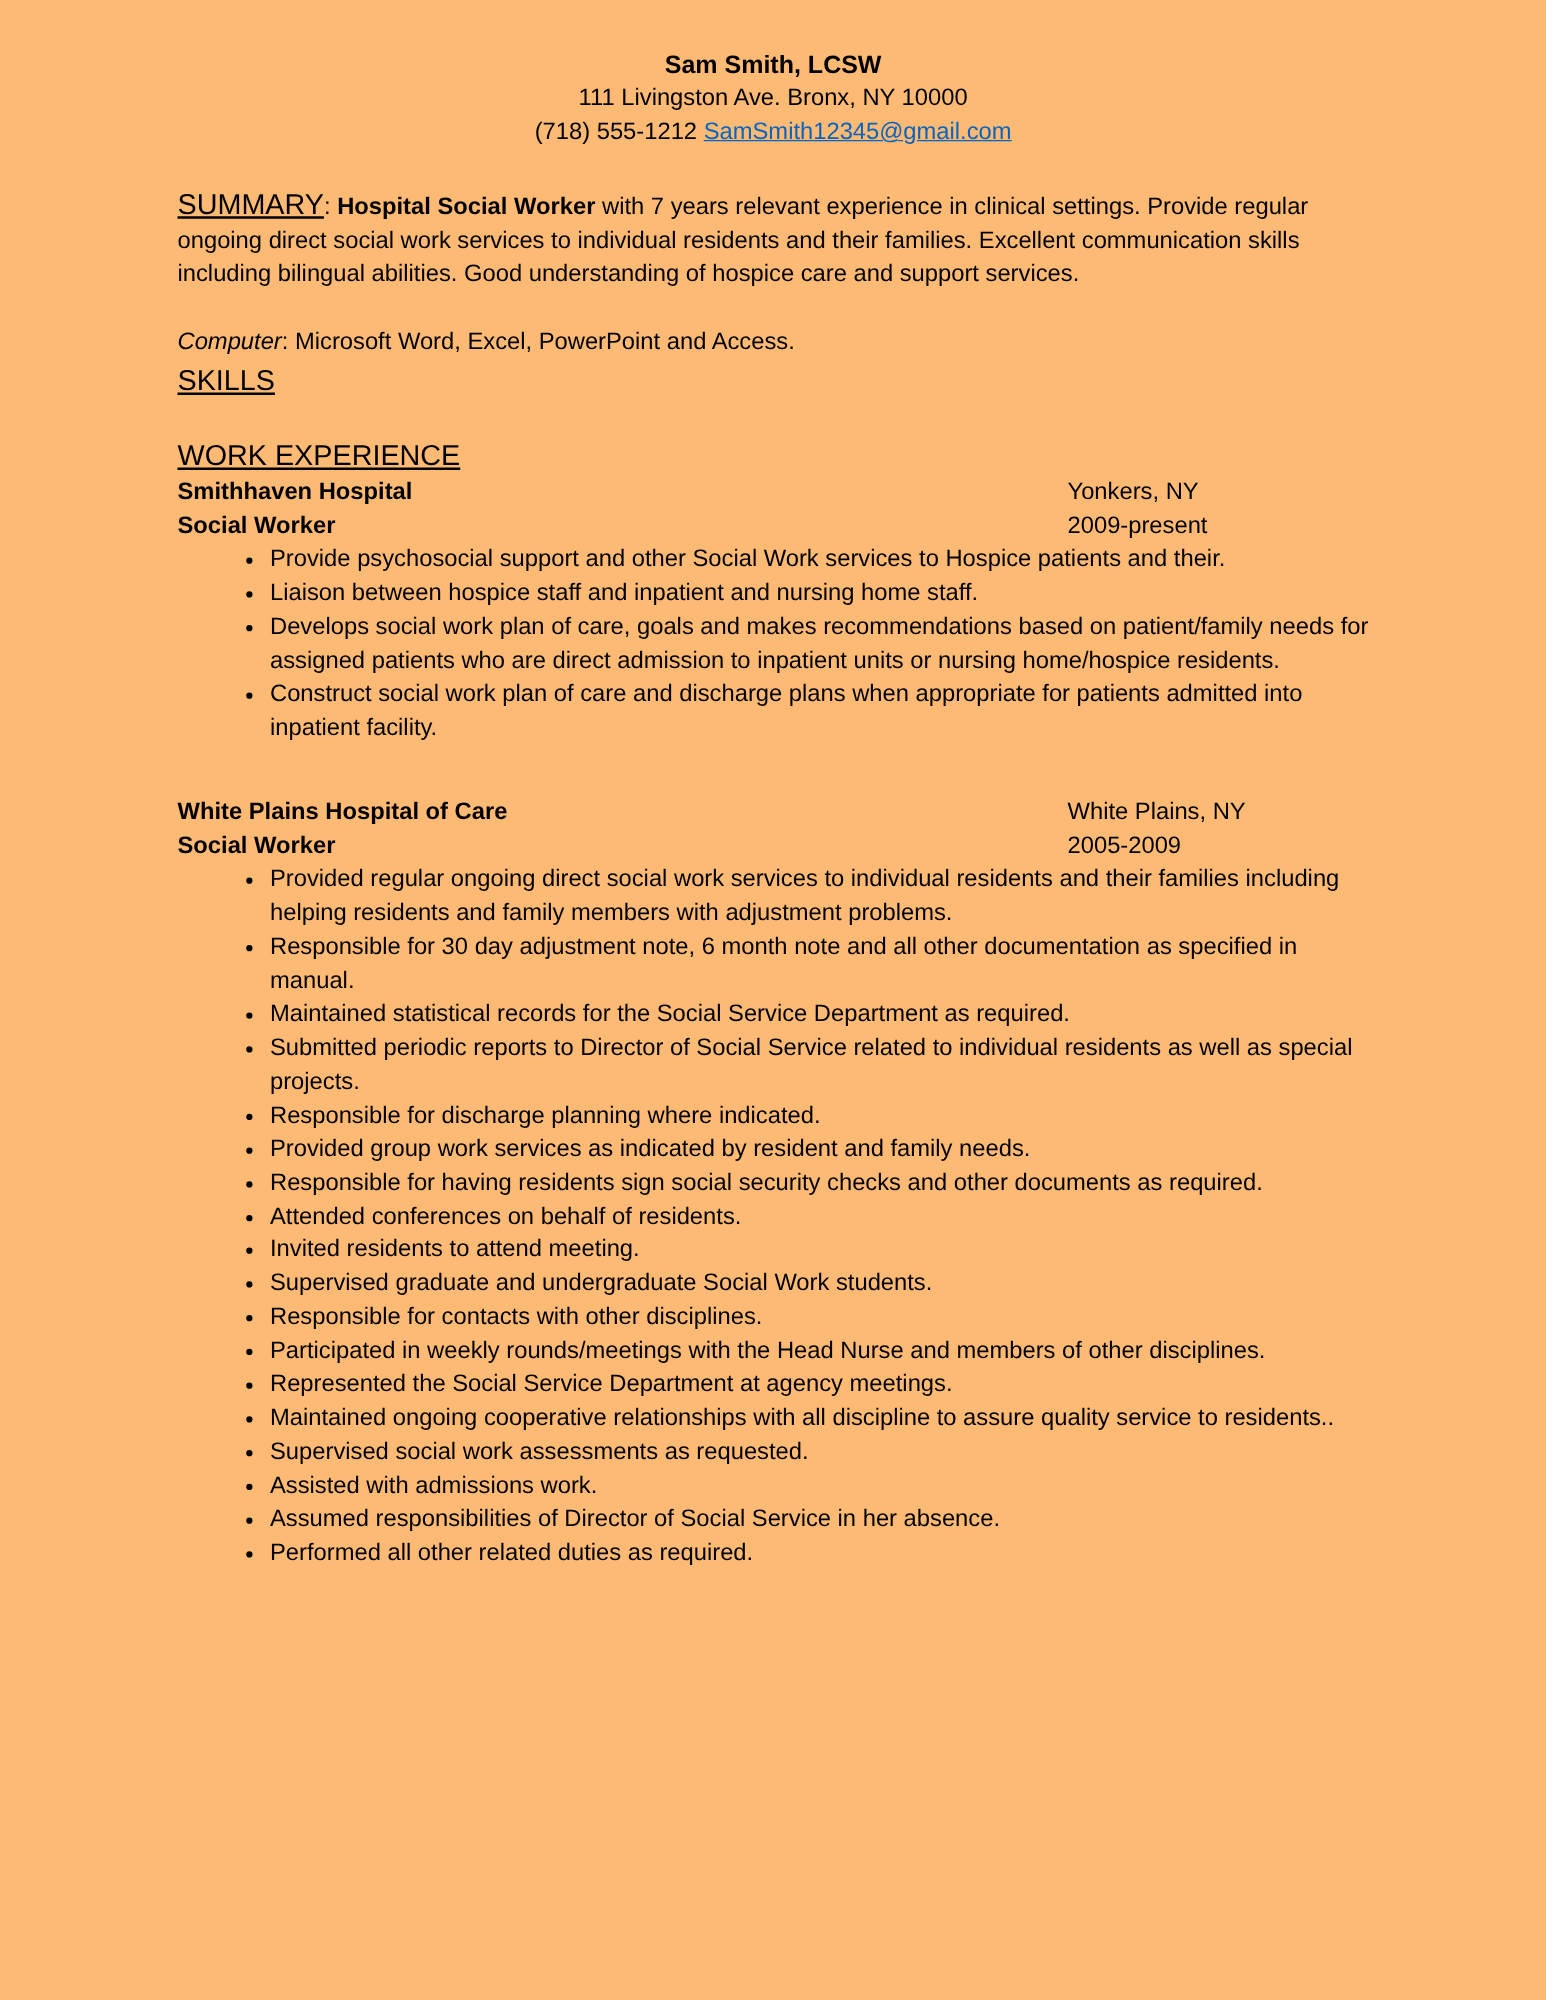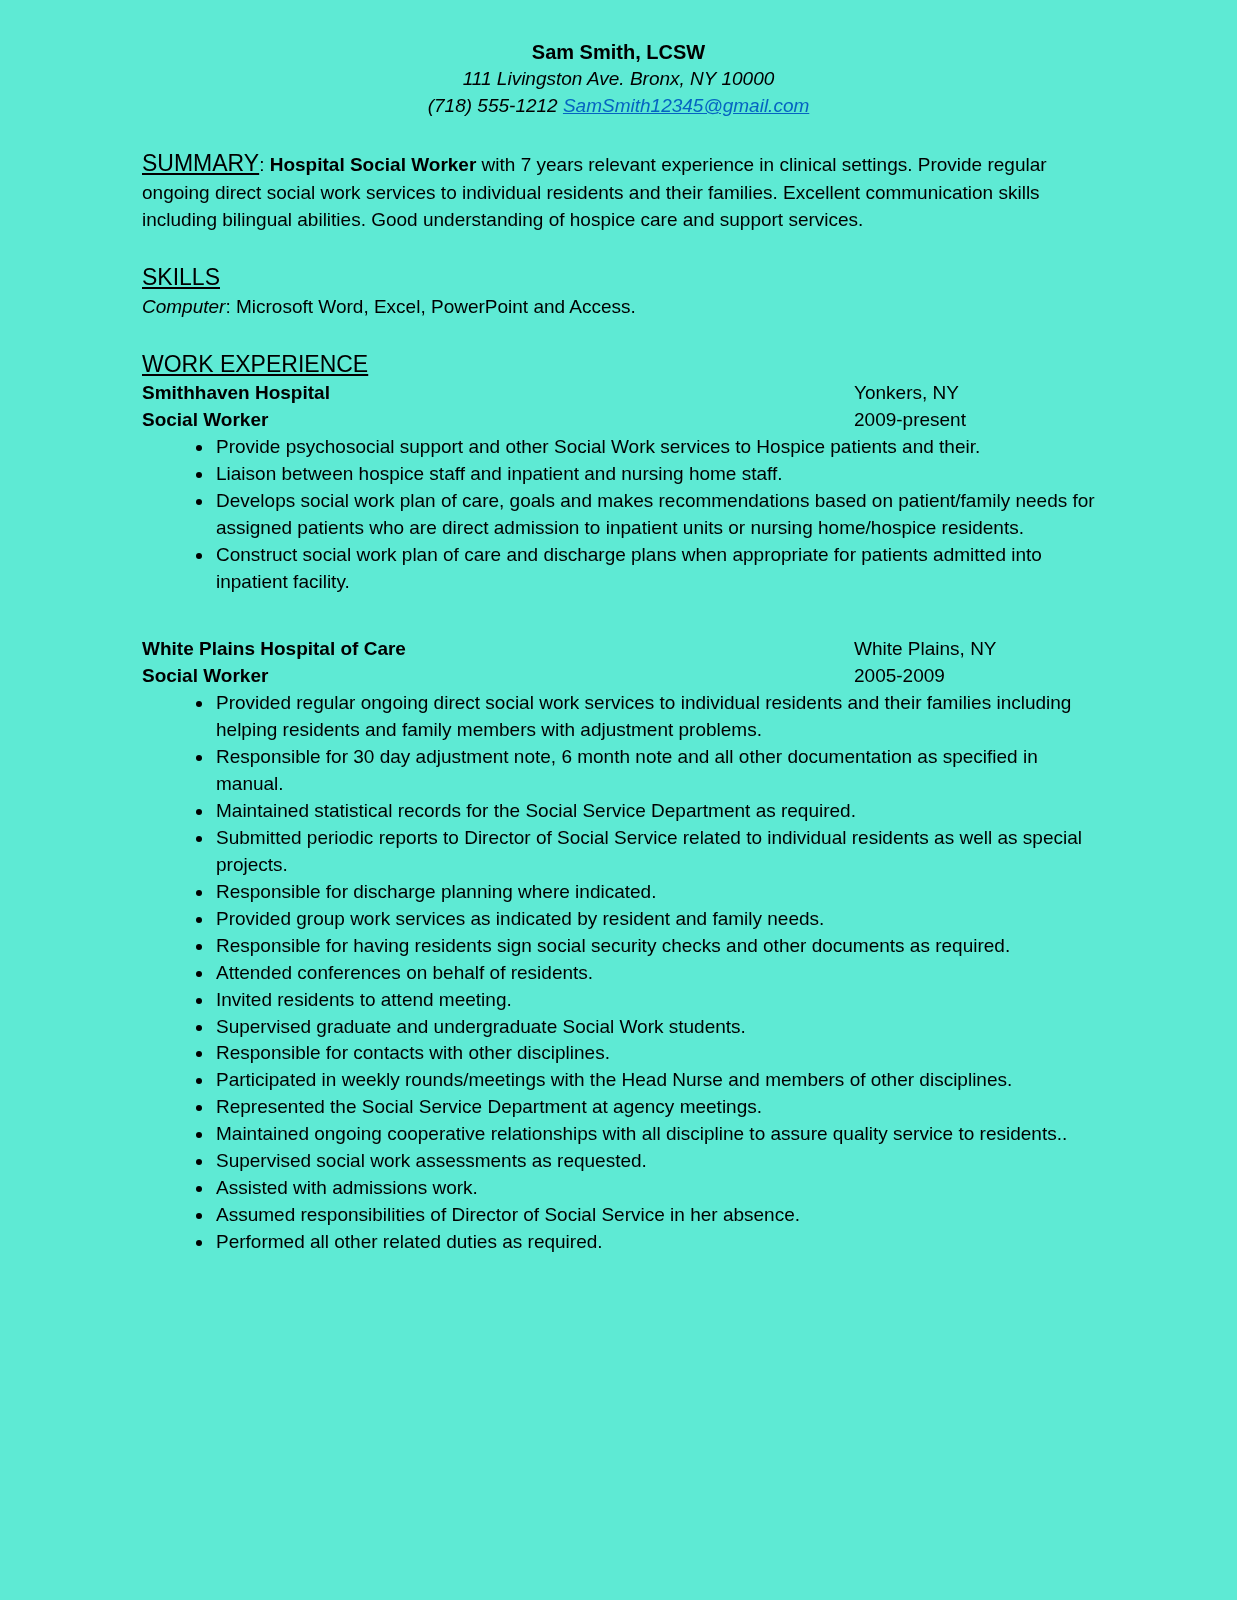--- a/index.html
+++ b/index.html
@@ -5,29 +5,29 @@
   * { margin: 0; padding: 0; box-sizing: border-box; }
   html, body {
     background: #ffffff;
     color: #000000;
     font-family: "Liberation Sans", "DejaVu Sans", sans-serif;
   }
   .page {
     width: 1237px;
     min-height: 1600px;
     margin: 0 auto;
-    background: #5eead4;
+    background: #fdba74;
     padding: 38px 142px 40px 142px;
     font-size: 19px;
     line-height: 1.42;
   }
   
   .doc-header { text-align: center; }
   .doc-name { font-weight: bold; font-size: 20px; }
-  .doc-contact-line { font-size: 19px; font-style: italic; }
+  .doc-contact-line { font-size: 19px; }
   .email-link {
     color: #0563c1;
     text-decoration: underline;
     cursor: pointer;
   }
   
   .section { margin-top: 27px; }
   .section-heading {
     text-decoration: underline;
     font-weight: normal;
@@ -62,22 +62,22 @@
     <div class="doc-name">Sam Smith, LCSW</div>
     <div class="doc-contact-line">111 Livingston Ave. Bronx, NY 10000</div>
     <div class="doc-contact-line"><span>(718) 555-1212 </span><a class="email-link">SamSmith12345@gmail.com</a></div>
   </div>
 
   <div class="section">
     <p><span class="section-heading">SUMMARY</span><span>: </span><span class="summary-highlight">Hospital Social Worker</span><span> with 7 years relevant experience in clinical settings. Provide regular ongoing direct social work services to individual residents and their families. Excellent communication skills including bilingual abilities. Good understanding of hospice care and support services.</span></p>
   </div>
 
   <div class="section">
+    <div><span class="italic-label">Computer</span><span>: Microsoft Word, Excel, PowerPoint and Access.</span></div>
     <div><span class="section-heading">SKILLS</span></div>
-    <div><span class="italic-label">Computer</span><span>: Microsoft Word, Excel, PowerPoint and Access.</span></div>
   </div>
 
 
   <div class="section">
     <div><span class="section-heading">WORK EXPERIENCE</span></div>
 
     <div>
       <div class="job-row">
         <span class="left">Smithhaven Hospital</span>
         <span class="right">Yonkers, NY</span>

